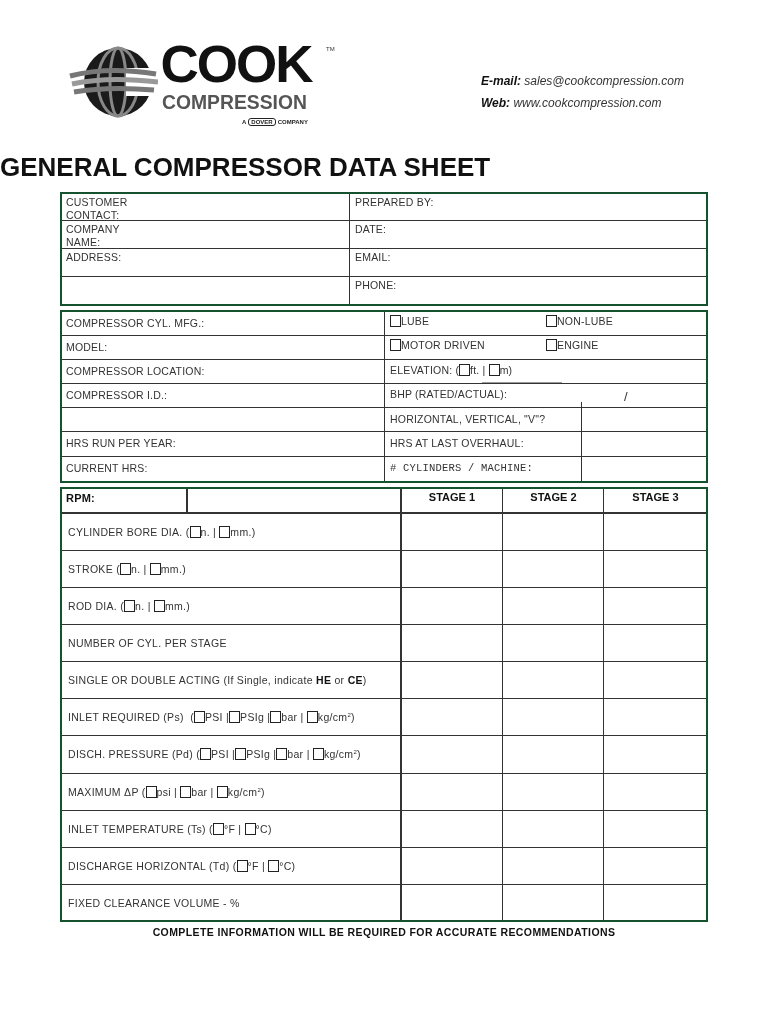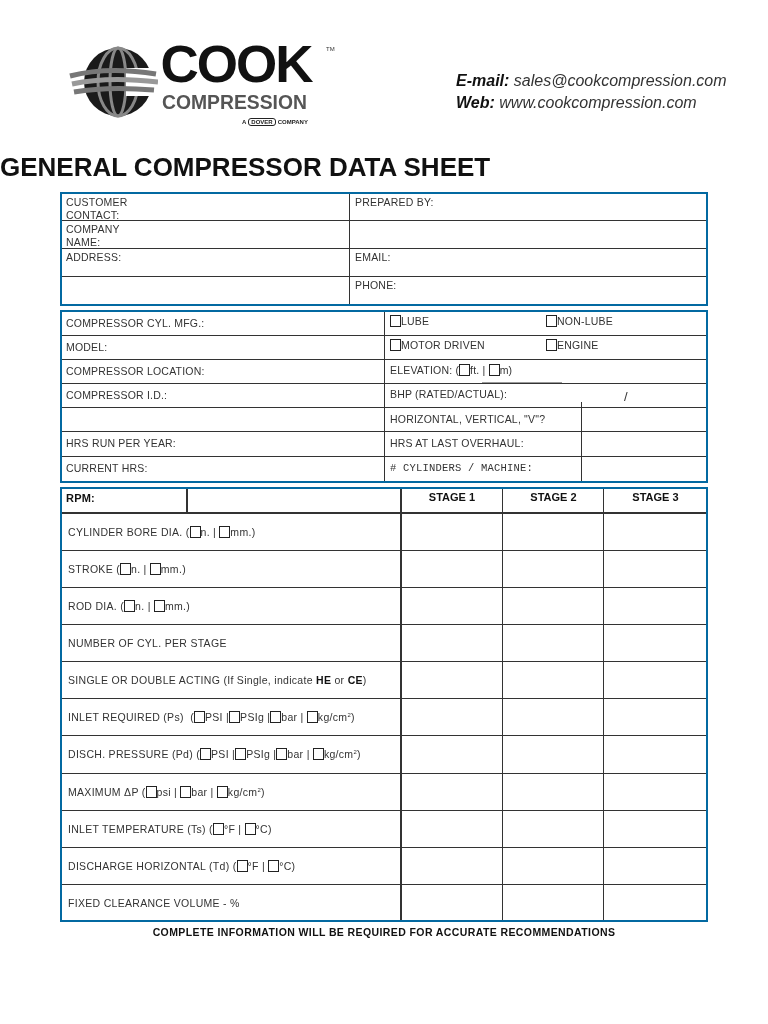--- a/index.html
+++ b/index.html
@@ -8,28 +8,28 @@
 
   
   .logo { position: absolute; left: 64px; top: 42px; width: 280px; height: 92px; }
   .logo-mark { position: absolute; left: 4px; top: 4px; width: 90px; height: 72px; }
   .logo-cook { position: absolute; left: 98px; top: -4px; font-family: "Liberation Sans", sans-serif; font-weight: 900; font-size: 52px; letter-spacing: -2px; color: #111; line-height: 1; transform: scaleX(1.02); }
   .logo-tm { position: absolute; left: 262px; top: 4px; font-size: 6px; color: #333; }
   .logo-compression { position: absolute; left: 98px; top: 49px; font-weight: 700; font-size: 21px; color: #555; line-height: 1; letter-spacing: 0px; transform: scaleX(0.92); transform-origin: left; }
   .logo-dover { position: absolute; left: 178px; top: 77px; font-size: 6px; font-weight: 700; color: #222; white-space: nowrap; }
   .logo-dover .dv { border: 1px solid #222; border-radius: 3px; padding: 0 2px; margin: 0 2px; }
 
-  .contact { position: absolute; left: 456px; top: 70px; font-size: 16px; color: #333; line-height: 22px; }
+  .contact { position: absolute; left: 481px; top: 70px; font-size: 12px; color: #333; line-height: 22px; }
   .contact b { font-weight: 700; font-style: italic; color: #111; }
   .contact i { font-style: italic; }
 
   .title { position: absolute; left: 0; width: 768px; top: 152px; text-align: left; font-size: 26px; font-weight: 700; color: #111; letter-spacing: 0px; }
 
   
-  .block { position: absolute; border: 2px solid #0369a1; }
+  .block { position: absolute; border: 2px solid #14532d; }
   .cell { position: absolute; font-size: 10.5px; color: #333; letter-spacing: 0.2px; line-height: 13px; padding: 2px 4px; }
   .hl { position: absolute; height: 0; border-top: 1.5px solid #333; }
   .vl { position: absolute; width: 0; border-left: 1.5px solid #333; }
   .cb { display: inline-block; width: 11px; height: 12px; border: 1px solid #222; vertical-align: -2px; margin-right: 0; background: #fff; }
 
   .hdr { font-weight: 700; font-size: 11px; color: #111; }
   .stage-hdr { position: absolute; text-align: center; font-weight: 700; font-size: 11px; color: #111; }
 
   .row-label { position: absolute; left: 6px; font-size: 10.5px; color: #333; letter-spacing: 0.3px; white-space: nowrap; }
   .row-label b { color: #111; }
@@ -84,20 +84,21 @@
   <div class="cell" style="left:0; top:27px; width:287px; height:27px;">
     <div>COMPANY</div>
     <div>NAME:</div>
   </div>
   <div class="cell" style="left:0; top:55px; width:287px; height:27px;">
     <div>ADDRESS:</div>
   </div>
   <div class="cell" style="left:0; top:83px; width:287px; height:27px;"></div>
 
   <div class="cell" style="left:289px; top:0; width:355px; height:26px;">PREPARED BY:</div>
+  <div class="cell" style="left:289px; top:27px; width:355px; height:27px;">DATE:</div>
   <div class="cell" style="left:289px; top:55px; width:355px; height:27px;">EMAIL:</div>
   <div class="cell" style="left:289px; top:83px; width:355px; height:27px;">PHONE:</div>
 </div>
 
 <div class="block" style="left:60px; top:310px; width:648px; height:173px;">
   <div class="vl" style="left:322px; top:0; height:169px;"></div>
   <div class="vl" style="left:519px; top:90px; height:79px;"></div>
   <div class="hl" style="left:0; top:23px; width:644px;"></div>
   <div class="hl" style="left:0; top:47px; width:644px;"></div>
   <div class="hl" style="left:0; top:71px; width:644px;"></div>

